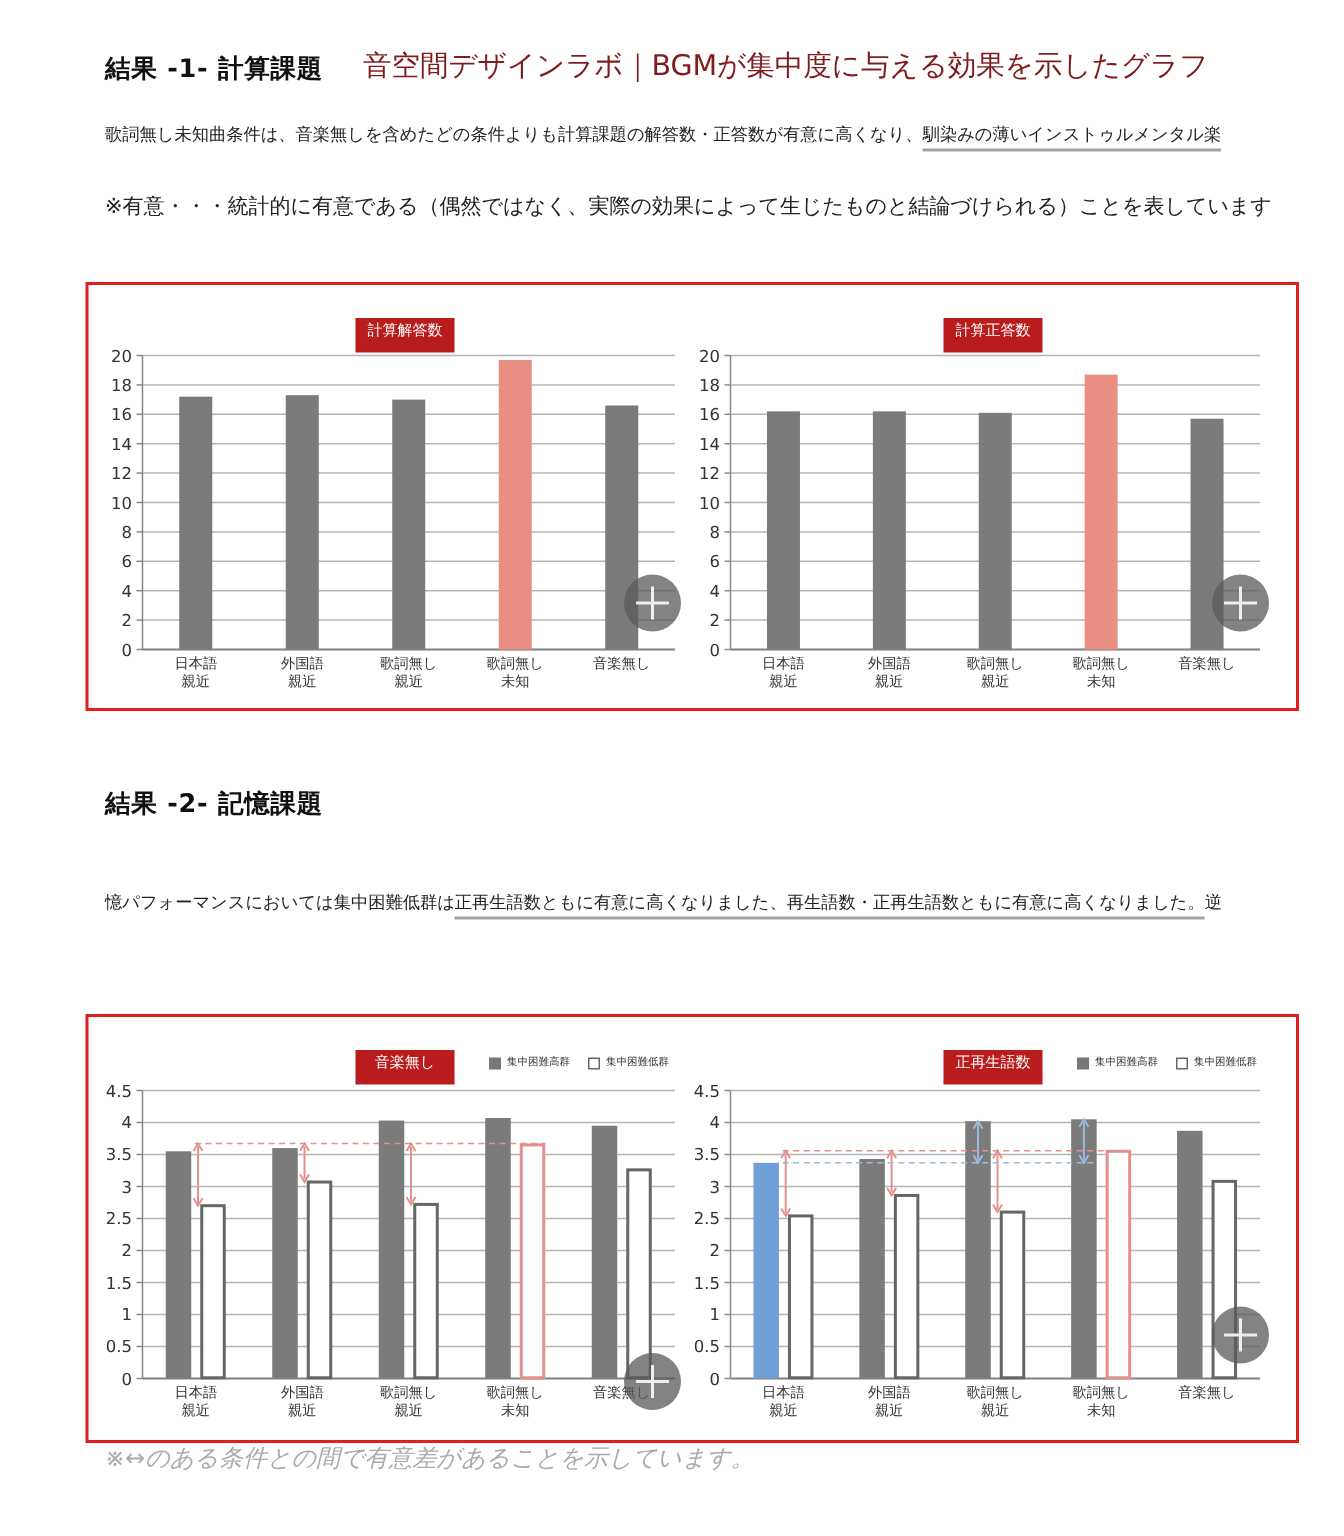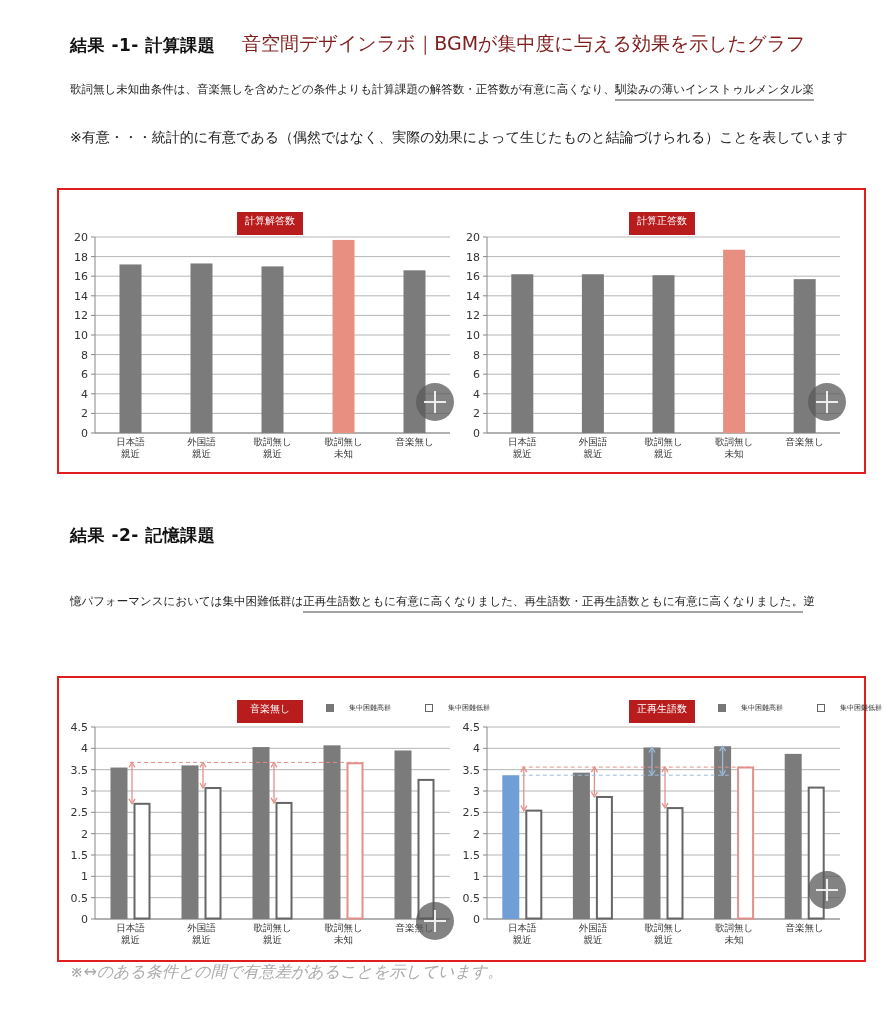--- a/index.html
+++ b/index.html
@@ -7,21 +7,21 @@
   .abs { position: absolute; }
   .h-title { font-size: 17px; font-weight: bold; color: #111; letter-spacing: 0.5px; }
   .h-red { font-size: 19px; color: #7f1d1d; white-space: nowrap; }
   .para { font-size: 11.5px; line-height: 25px; color: #222; white-space: nowrap; }
   .uline { border-bottom: 2px solid #a3a3a3; padding-bottom: 3px; }
   .note { font-size: 14px; color: #222; white-space: nowrap; }
   .box { border: 2.5px solid #e01e1e; }
   .chart { position: absolute; }
   .chart svg { overflow: visible; }
   .badge { position: absolute; background: #b91c1c; color: #fff; font-size: 10px; font-weight: normal; text-align: center; line-height: 17px; height: 23px; }
-  .legend { position: absolute; font-size: 7px; color: #333; white-space: nowrap; display: flex; align-items: center; gap: 15px; }
+  .legend { position: absolute; font-size: 7px; color: #333; white-space: nowrap; display: flex; align-items: flex-end; gap: 4px; }
   .legend .sw { display: inline-block; width: 8px; height: 8px; }
   .legend .sw.fill { background: #777; }
   .legend .sw.hollow { border: 1.5px solid #666; background: #fff; }
   .footnote { font-size: 16px; color: #aaa; white-space: nowrap; font-style: italic; }
   .zoom-btn { position: absolute; width: 38px; height: 38px; border-radius: 50%; background: rgba(90,90,90,0.75); }
   .zoom-btn::before, .zoom-btn::after { content: ""; position: absolute; background: #eee; }
   .zoom-btn::before { left: 8px; right: 8px; top: 18px; height: 1.5px; }
   .zoom-btn::after { top: 8px; bottom: 8px; left: 18px; width: 1.5px; }
   text { font-family: "DejaVu Sans", "Liberation Sans", sans-serif; }
 </style>

